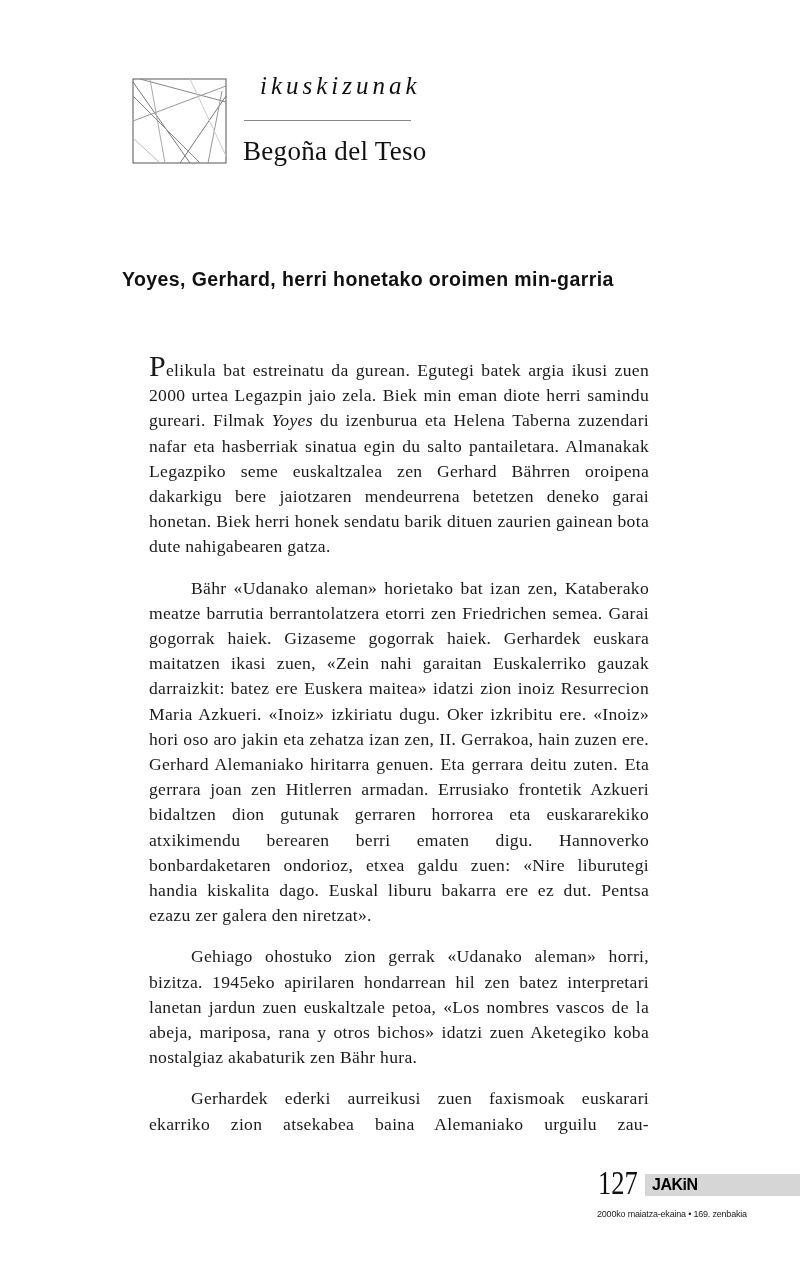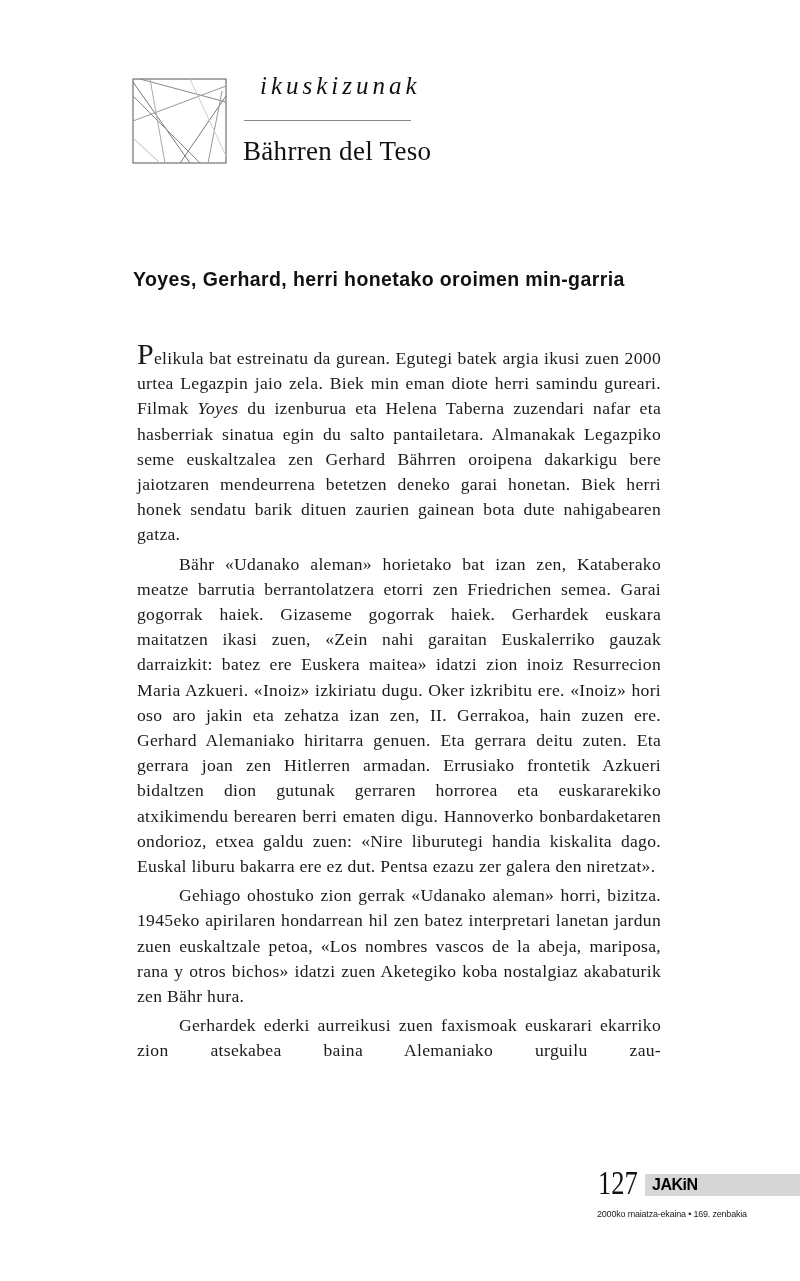--- a/index.html
+++ b/index.html
@@ -1,23 +1,23 @@
 <!DOCTYPE html>
 <html><head>
 <meta charset="utf-8">
 <style>
   html, body { margin: 0; padding: 0; background: #ffffff; }
   body { width: 800px; height: 1281px; position: relative; overflow: hidden; color: #1a1a1a; }
   .logo { position: absolute; left: 130px; top: 76px; width: 100px; height: 90px; }
   .section-label { position: absolute; left: 260px; top: 72px; font-family: "Liberation Serif", serif; font-style: italic; font-size: 25px; letter-spacing: 4px; color: #111; }
   .section-rule { position: absolute; left: 244px; top: 120px; width: 167px; height: 1px; background: #888; }
   .author { position: absolute; left: 243px; top: 136px; font-family: "Liberation Serif", serif; font-size: 27px; color: #111; letter-spacing: 0.3px; }
-  .article-title { position: absolute; left: 133px; top: 268px; width: 530px; font-family: "Liberation Sans", sans-serif; font-weight: bold; font-size: 19.5px; line-height: 22px; color: #111; letter-spacing: 0.4px; }
+  .article-title { position: absolute; left: 122px; top: 268px; width: 530px; font-family: "Liberation Sans", sans-serif; font-weight: bold; font-size: 19.5px; line-height: 22px; color: #111; letter-spacing: 0.4px; }
   .body-text { position: absolute; left: 133px; top: 340px; width: 532px; font-family: "Liberation Serif", serif; font-size: 17.6px; line-height: 25.2px; text-align: justify; color: #1a1a1a; letter-spacing: 0.3px; }
-  .body-text p { margin: 4px; font-family: Liberation Serif, serif; }
+  .body-text p { margin: 16px; font-family: Liberation Serif, serif; }
   .body-text p.indent { text-indent: 42px; }
   .drop { font-size: 30px; line-height: 20px; }
   .body-text em { font-style: italic; }
   .folio-num { position: absolute; left: 598px; top: 1165px; font-family: "Liberation Serif", serif; font-size: 34px; line-height: 36px; transform: scaleX(0.78); transform-origin: left; color: #111; }
   .folio-bar { position: absolute; left: 645px; top: 1174px; width: 155px; height: 22px; background: #d6d6d6; }
   .folio-brand { position: absolute; left: 652px; top: 1175px; font-family: "Liberation Sans", sans-serif; font-weight: bold; font-size: 16px; line-height: 20px; letter-spacing: -0.5px; color: #000; }
   .folio-issue { position: absolute; left: 597px; top: 1209px; font-family: "Liberation Sans", sans-serif; font-size: 9px; letter-spacing: -0.2px; color: #222; }
 </style>
 </head>
 <body>
@@ -30,21 +30,21 @@
   <line x1="20" y1="3" x2="35" y2="87" stroke="#aaa"></line>
   <line x1="96" y1="20" x2="50" y2="87" stroke="#777"></line>
   <line x1="92" y1="15" x2="78" y2="87" stroke="#999"></line>
   <line x1="3" y1="20" x2="70" y2="87" stroke="#888"></line>
   <line x1="3" y1="62" x2="30" y2="87" stroke="#bbb"></line>
   <line x1="60" y1="3" x2="96" y2="80" stroke="#ccc"></line>
 </svg>
 
 <div class="section-label">ikuskizunak</div>
 <div class="section-rule"></div>
-<div class="author">Bährren del Teso</div>
+<div class="author">Begoña del Teso</div>
 
 <div class="article-title">Yoyes, Gerhard, herri honetako oroimen min-garria</div>
 
 <div class="body-text">
   <p><span class="drop">P</span><span>elikula bat estreinatu da gurean. Egutegi batek argia ikusi zuen 2000 urtea Legazpin jaio zela. Biek min eman diote herri samindu gureari. Filmak </span><em>Yoyes</em><span> du izenburua eta Helena Taberna zuzendari nafar eta hasberriak sinatua egin du salto pantailetara. Almanakak Legazpiko seme euskaltzalea zen Gerhard Bährren oroipena dakarkigu bere jaiotzaren mendeurrena betetzen deneko garai honetan. Biek herri honek sendatu barik dituen zaurien gainean bota dute nahigabearen gatza.</span></p>
   <p class="indent">Bähr «Udanako aleman» horietako bat izan zen, Kataberako meatze barrutia berrantolatzera etorri zen Friedrichen semea. Garai gogorrak haiek. Gizaseme gogorrak haiek. Gerhardek euskara maitatzen ikasi zuen, «Zein nahi garaitan Euskalerriko gauzak darraizkit: batez ere Euskera maitea» idatzi zion inoiz Resurrecion Maria Azkueri. «Inoiz» izkiriatu dugu. Oker izkribitu ere. «Inoiz» hori oso aro jakin eta zehatza izan zen, II. Gerrakoa, hain zuzen ere. Gerhard Alemaniako hiritarra genuen. Eta gerrara deitu zuten. Eta gerrara joan zen Hitlerren armadan. Errusiako frontetik Azkueri bidaltzen dion gutunak gerraren horrorea eta euskararekiko atxikimendu berearen berri ematen digu. Hannoverko bonbardaketaren ondorioz, etxea galdu zuen: «Nire liburutegi handia kiskalita dago. Euskal liburu bakarra ere ez dut. Pentsa ezazu zer galera den niretzat».</p>
   <p class="indent">Gehiago ohostuko zion gerrak «Udanako aleman» horri, bizitza. 1945eko apirilaren hondarrean hil zen batez interpretari lanetan jardun zuen euskaltzale petoa, «Los nombres vascos de la abeja, mariposa, rana y otros bichos» idatzi zuen Aketegiko koba nostalgiaz akabaturik zen Bähr hura.</p>
   <p class="indent" style="text-align-last: justify;">Gerhardek ederki aurreikusi zuen faxismoak euskarari ekarriko zion atsekabea baina Alemaniako urguilu zau-</p>
 </div>
 

